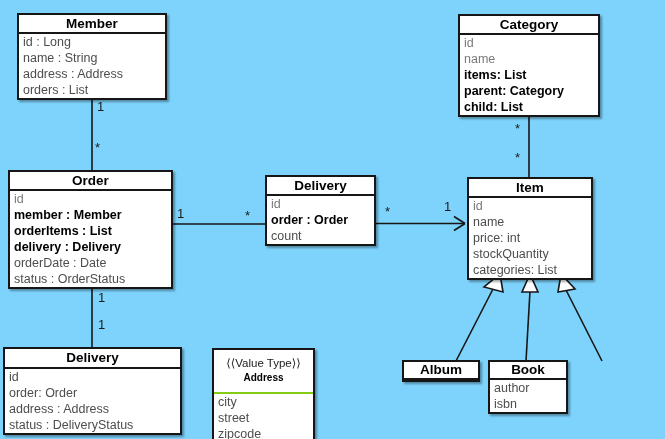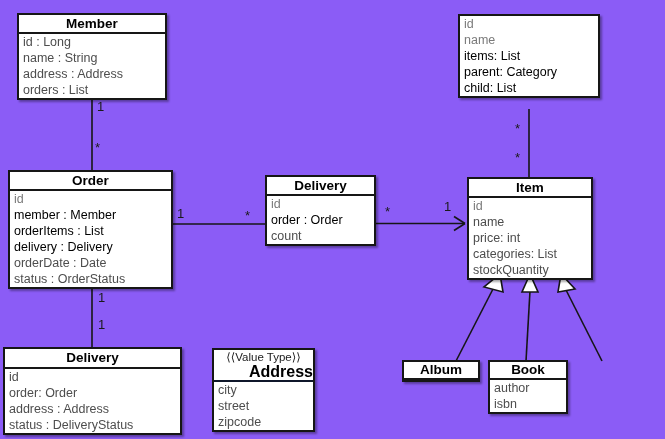--- a/index.html
+++ b/index.html
@@ -1,36 +1,36 @@
 <!DOCTYPE html>
 <html><head>
 <meta charset="utf-8">
 <style>
   html,body{margin:0;padding:0;background:#fff;}
   .canvas{
-    position:relative;width:665px;height:439px;background:#8b5cf6;overflow:hidden;
+    position:relative;width:665px;height:439px;background:#7dd3fc;overflow:hidden;
     font-family:"Liberation Sans", sans-serif;
   }
   .wires{position:absolute;left:0;top:0;width:665px;height:439px;pointer-events:none;}
   .cls{
     position:absolute;background:#fff;border:2px solid #161616;box-sizing:border-box;
     box-shadow:2px 2px 2px rgba(0,0,0,0.35);
   }
   .hd{
     height:17px;line-height:17px;text-align:center;font-weight:bold;font-size:13.5px;
     color:#000;border-bottom:2px solid #161616;white-space:nowrap;overflow:hidden;
   }
-  .hd2{border-bottom:2px solid #0f172a;padding:1px 0;}
+  .hd2{border-bottom:2px solid #84cc16;padding:7px 0;}
   .st{height:13px;line-height:13px;text-align:center;font-size:11.5px;color:#1a1a1a;white-space:nowrap;}
-  .ttl{height:15px;line-height:15px;text-align:right;font-weight:bold;font-size:16px;color:#000;white-space:nowrap;}
+  .ttl{height:15px;line-height:15px;text-align:center;font-weight:bold;font-size:10px;color:#000;white-space:nowrap;}
   .row{
     height:16px;line-height:16px;padding:0 20px 0 4px;font-size:12.5px;color:#4d4d4d;
     white-space:nowrap;overflow:hidden;
   }
-  .row.b{color:#000;font-weight:normal;}
+  .row.b{color:#000;font-weight:bold;}
   .mult{position:absolute;font-size:13px;line-height:14px;color:#1a1a1a;}
 </style>
 </head>
 <body>
 
 <div class="canvas">
 
   <svg class="wires" viewBox="0 0 665 439">
     <g stroke="#161616" stroke-width="1.6" fill="none">
       <line x1="92" y1="94" x2="92" y2="170"></line>
@@ -55,20 +55,21 @@
     <div class="hd">Member</div>
     <div>
       <div class="row">id : Long</div>
       <div class="row">name : String</div>
       <div class="row">address : Address</div>
       <div class="row">orders : List</div>
     </div>
   </div>
 
   <div class="cls" style="left:458px;top:14px;width:142px">
+    <div class="hd">Category</div>
     <div>
       <div class="row" style="color:#7a7a7a">id</div>
       <div class="row" style="color:#7a7a7a">name</div>
       <div class="row b">items: List</div>
       <div class="row b">parent: Category</div>
       <div class="row b">child: List</div>
     </div>
   </div>
 
   <div class="cls" style="left:8px;top:170px;width:165px">
@@ -91,22 +92,22 @@
       <div class="row">count</div>
     </div>
   </div>
 
   <div class="cls" style="left:467px;top:177px;width:126px">
     <div class="hd">Item</div>
     <div>
       <div class="row" style="color:#7a7a7a">id</div>
       <div class="row">name</div>
       <div class="row">price: int</div>
+      <div class="row">stockQuantity</div>
       <div class="row">categories: List</div>
-      <div class="row">stockQuantity</div>
     </div>
   </div>
 
   <div class="cls" style="left:3px;top:347px;width:179px">
     <div class="hd" style="height:18px;line-height:18px">Delivery</div>
     <div>
       <div class="row">id</div>
       <div class="row">order: Order</div>
       <div class="row">address : Address</div>
       <div class="row">status : DeliveryStatus</div>

